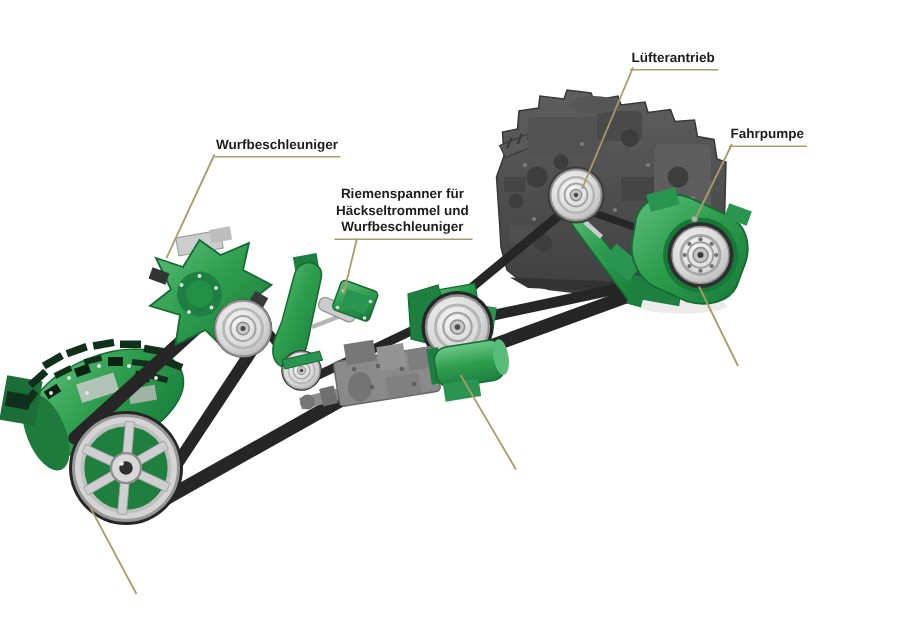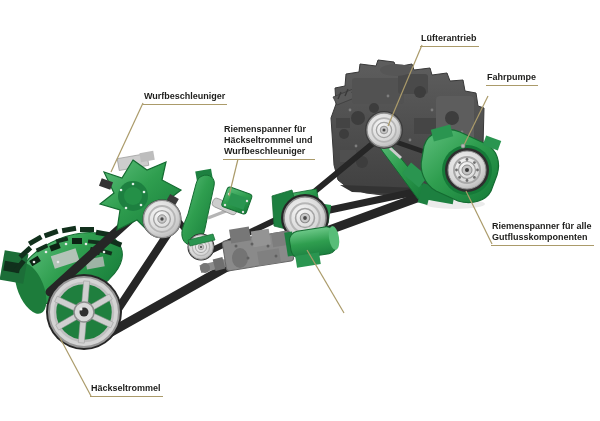--- a/index.html
+++ b/index.html
@@ -3,21 +3,21 @@
 <meta charset="utf-8">
 <style>
   html,body{margin:0;padding:0;background:var(--background,#fff);}
   .stage{position:relative;width:600px;height:421px;background:var(--background,#fff);overflow:hidden;
          font-family:"Liberation Sans",sans-serif;}
   .stage svg{position:absolute;left:0;top:0;}
   .label{position:absolute;display:inline-block;
          font:bold 9px/11px "Liberation Sans",sans-serif;
          color:var(--label-text,#1d1d1b);
          border-bottom:1.2px solid var(--leader-line,#ab9b6a);
-         padding:0 2px 2px 1px;white-space:pre-line;letter-spacing:0;}
+         padding:0 2px 2px 1px;white-space:pre-line;letter-spacing:0;text-align:center;}
   .leader{stroke:var(--leader-line,#ab9b6a);stroke-width:1.2;fill:none;}
   .belt{stroke:var(--belt-black,#262626);fill:none;stroke-linecap:round;stroke-linejoin:round;}
 </style>
 </head>
 <body>
 
 <div class="stage">
 
   <svg width="600" height="421" viewBox="0 0 600 421">
     <defs>
@@ -256,21 +256,18 @@
       <line class="leader" x1="143" y1="103" x2="111" y2="172"></line>
       <line class="leader" x1="238" y1="159" x2="229" y2="196"></line>
       <line class="leader" x1="492" y1="244" x2="466" y2="191"></line>
       <line class="leader" x1="344" y1="313" x2="307" y2="250"></line>
       <line class="leader" x1="91" y1="396" x2="60" y2="338"></line>
       <circle cx="463" cy="146" r="2" fill="#b5b5b5" stroke="#8a8a8a" stroke-width="0.6"></circle>
     </g>
   </svg>
 
   <div class="label" style="left:420px;top:33px">Lüfterantrieb</div>
-  <div class="label" style="left:486px;top:72px">Fahrpumpe</div>
+  <div class="label" style="left:486px;top:84px">Fahrpumpe</div>
   <div class="label" style="left:143px;top:91px">Wurfbeschleuniger</div>
   <div class="label" style="left:223px;top:124px">Riemenspanner für
 Häckseltrommel und
 Wurfbeschleuniger</div>
-  <div class="label" style="left:491px;top:221px">Riemenspanner für alle
-Gutflusskomponenten</div>
-  <div class="label" style="left:90px;top:383px">Häckseltrommel</div>
 </div>
 
 </body></html>

